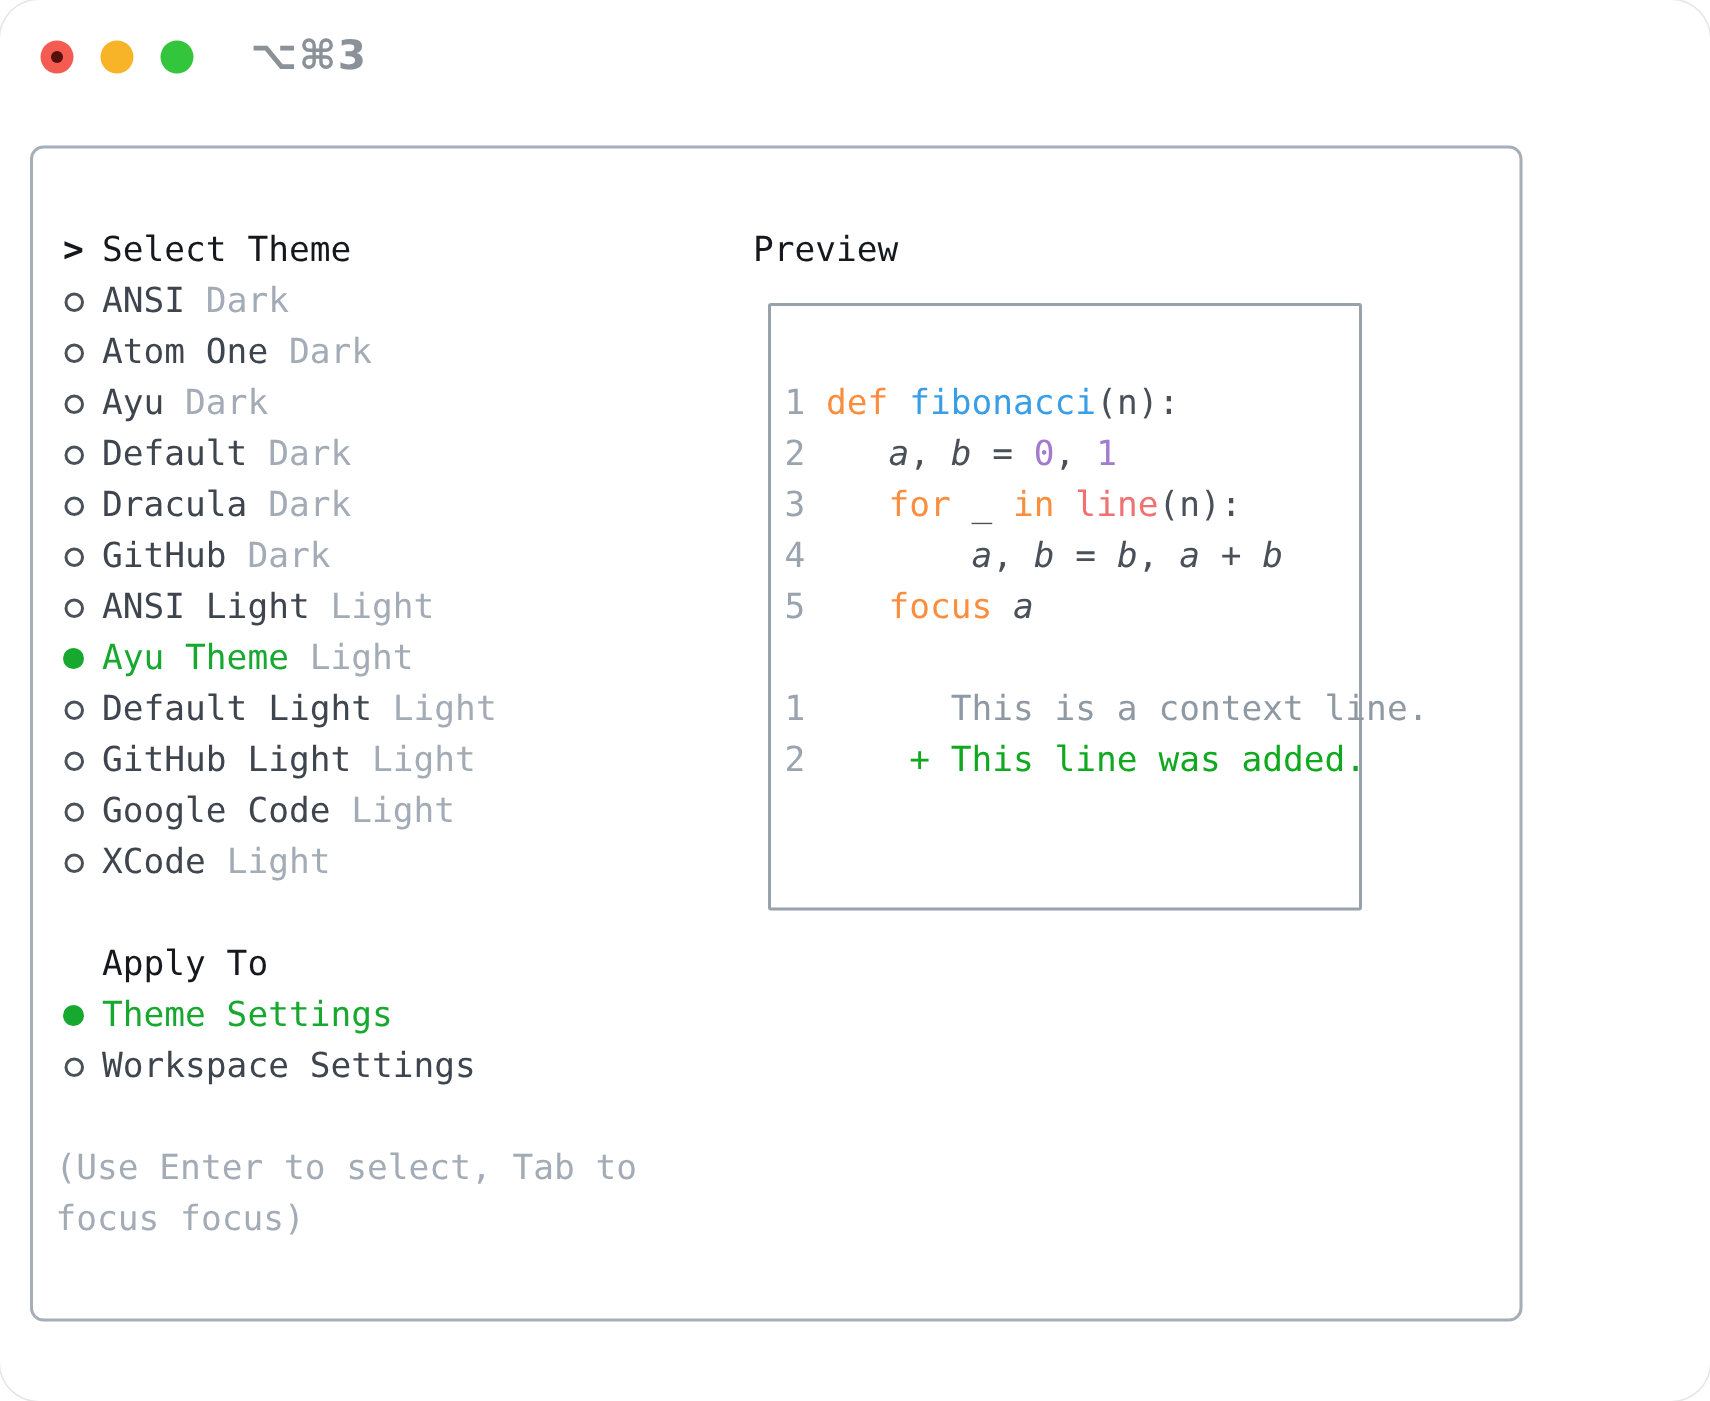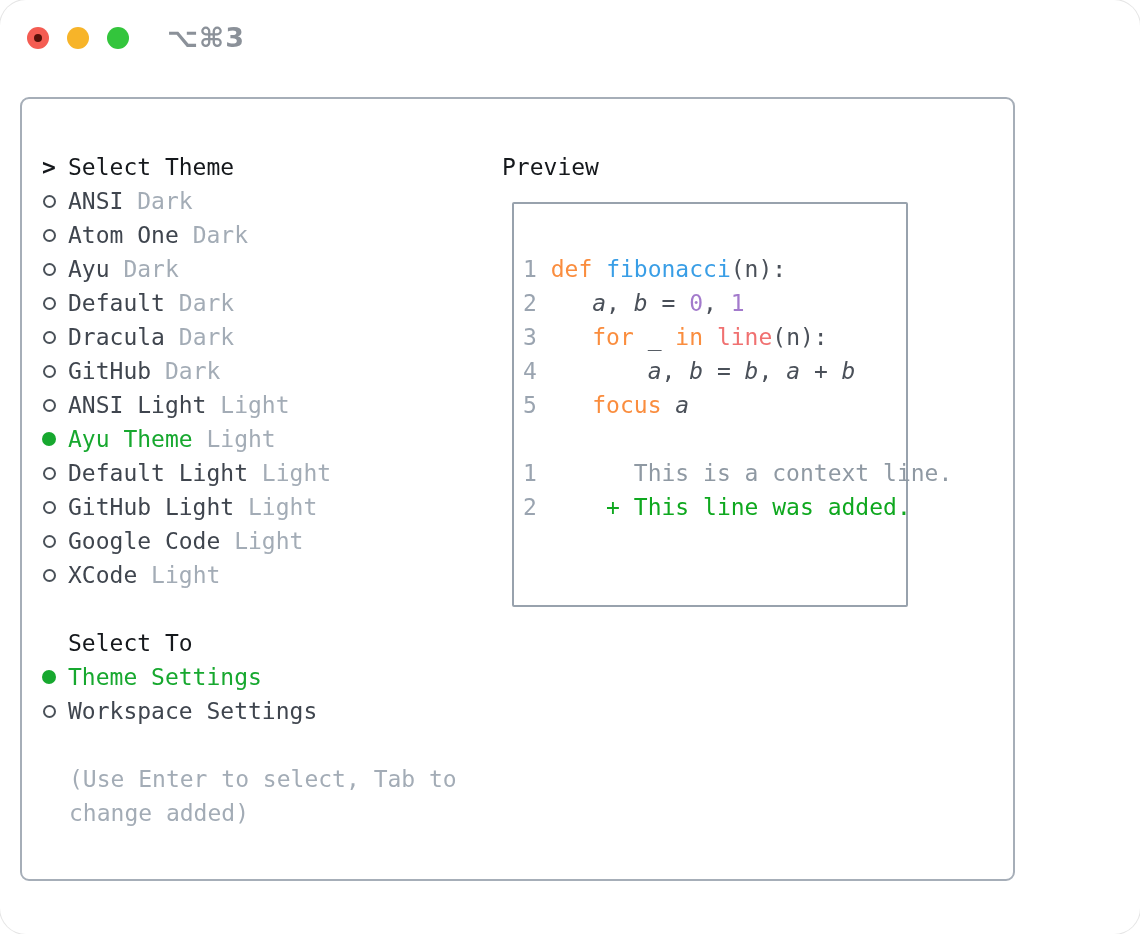--- a/index.html
+++ b/index.html
@@ -45,21 +45,21 @@
   .circle.filled { border: none; width: 14px; height: 14px; background: #17A82F; margin-left: 0; }
   .hdr { font-weight: normal; color: #15181C; }
   .item-name { color: #3F454E; }
   .item-tag { color: #A3ACB6; }
   .selected .item-name { color: #17A82F; }
 
   .theme-list { position: absolute; left: 20px; top: 51px; }
   .apply-block { position: absolute; left: 20px; top: 527px; }
   .apply-title { color: #15181C; }
   .hint { position: absolute; left: 15px; top: 663px; color: #A3ACB6; }
-  .hint .row { display: block; line-height: 34px; margin-left: 32px; }
+  .hint .row { display: block; line-height: 34px; }
 
   
   .preview-title { position: absolute; left: 480px; top: 51px; }
   .preview-box {
     position: absolute; left: 490px; top: 103px; width: 396px; height: 405px;
     border: 2px solid #98A2AD; border-radius: 2px; background: #ffffff;
   }
   .code-pane { padding: 48px 6px 0 9px; }
   .code-row { height: 34px; line-height: 34px; font-size: 23px; white-space: pre; }
   .ln   { color: #9AA4B0; }
@@ -103,30 +103,30 @@
         <div class="row selected"><span class="marker"><span class="circle filled"></span></span><span class="item-name">Ayu Theme</span><span class="item-tag"> Light</span></div>
         <div class="row"><span class="marker"><span class="circle"></span></span><span class="item-name">Default Light</span><span class="item-tag"> Light</span></div>
         <div class="row"><span class="marker"><span class="circle"></span></span><span class="item-name">GitHub Light</span><span class="item-tag"> Light</span></div>
         <div class="row"><span class="marker"><span class="circle"></span></span><span class="item-name">Google Code</span><span class="item-tag"> Light</span></div>
         <div class="row"><span class="marker"><span class="circle"></span></span><span class="item-name">XCode</span><span class="item-tag"> Light</span></div>
       </div>
 
     <div class="apply-block">
       <div class="row">
         <span class="marker"></span>
-        <span class="apply-title">Select To</span>
+        <span class="apply-title">Apply To</span>
       </div>
 
     <div class="row selected"><span class="marker"><span class="circle filled"></span></span><span class="item-name">Theme Settings</span></div>
         <div class="row"><span class="marker"><span class="circle"></span></span><span class="item-name">Workspace Settings</span></div>
       </div>
 
     <div class="hint">
       <div class="row">(Use Enter to select, Tab to</div>
-      <div class="row">change added)</div>
+      <div class="row">focus focus)</div>
     </div>
 
     <div class="preview-title">
       <div class="row"><span class="hdr">Preview</span></div>
     </div>
 
     <div class="preview-box">
       <div class="code-pane">
 
       <div class="code-row"><span class="ln">1</span> <span class="kw">def</span><span class="code"> </span><span class="fn">fibonacci</span><span class="code">(n):</span></div>

